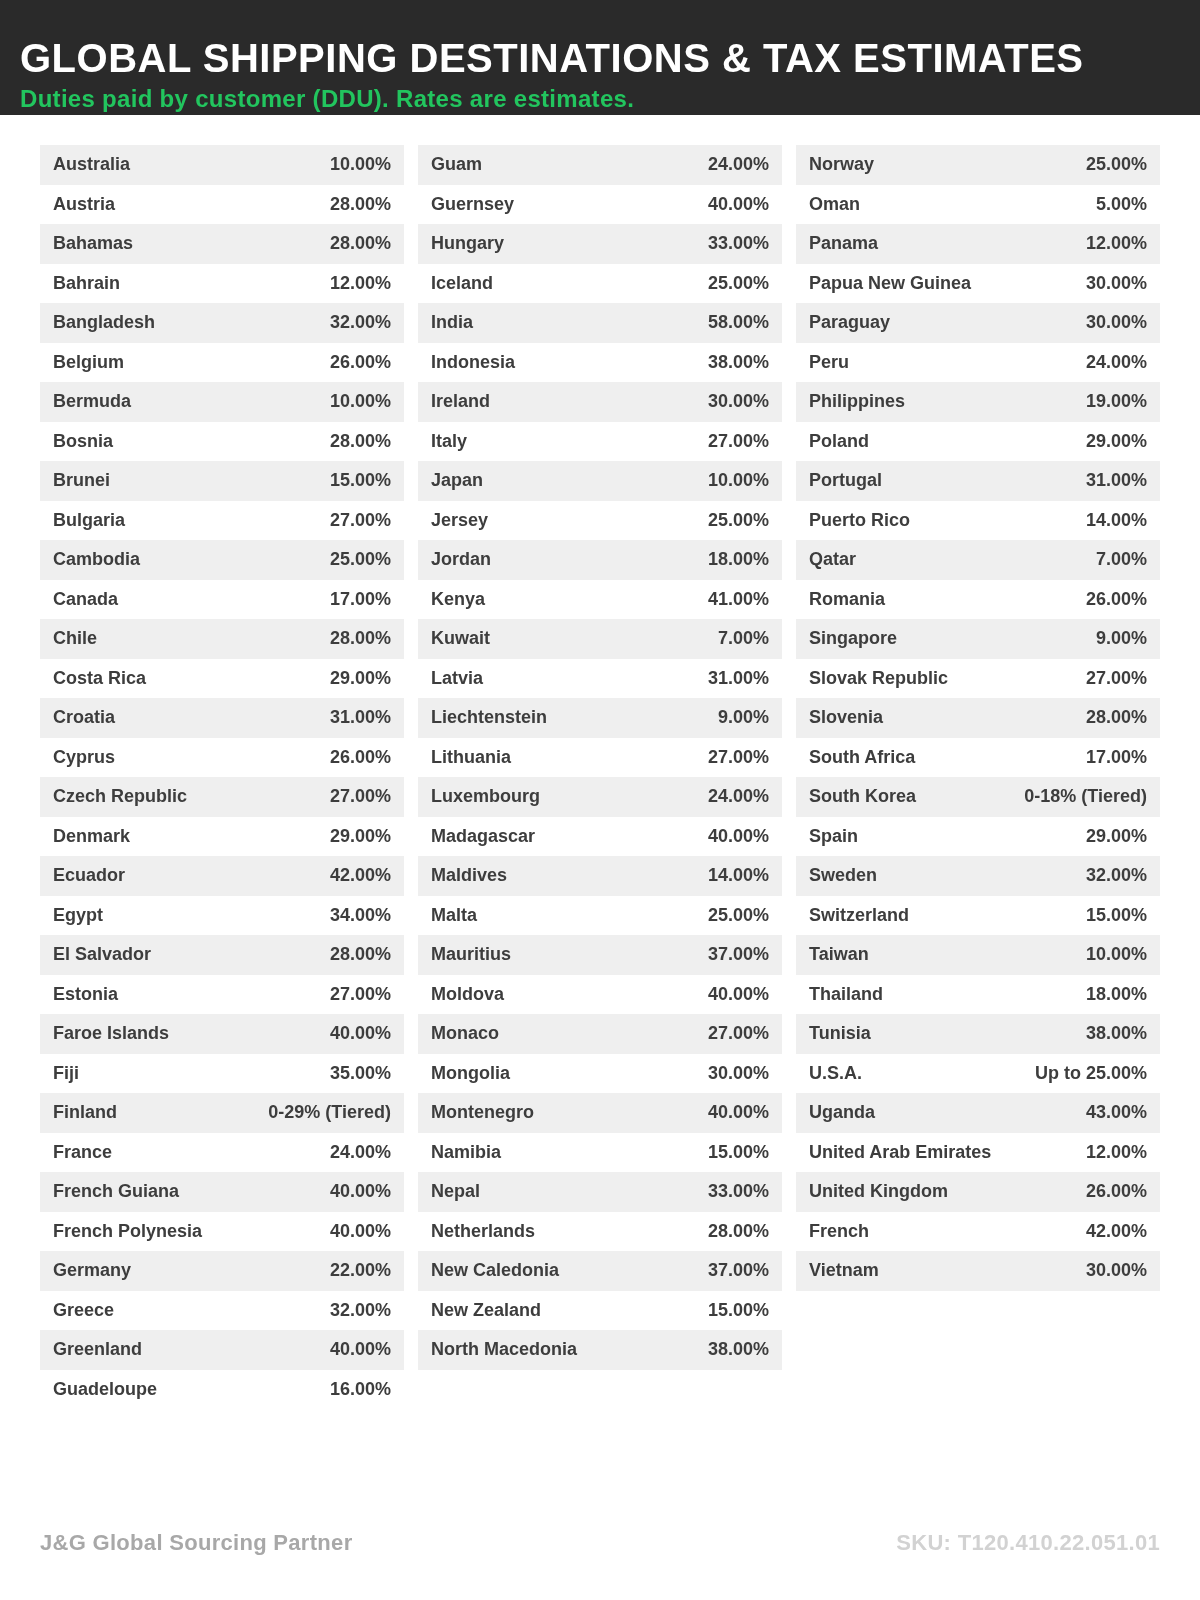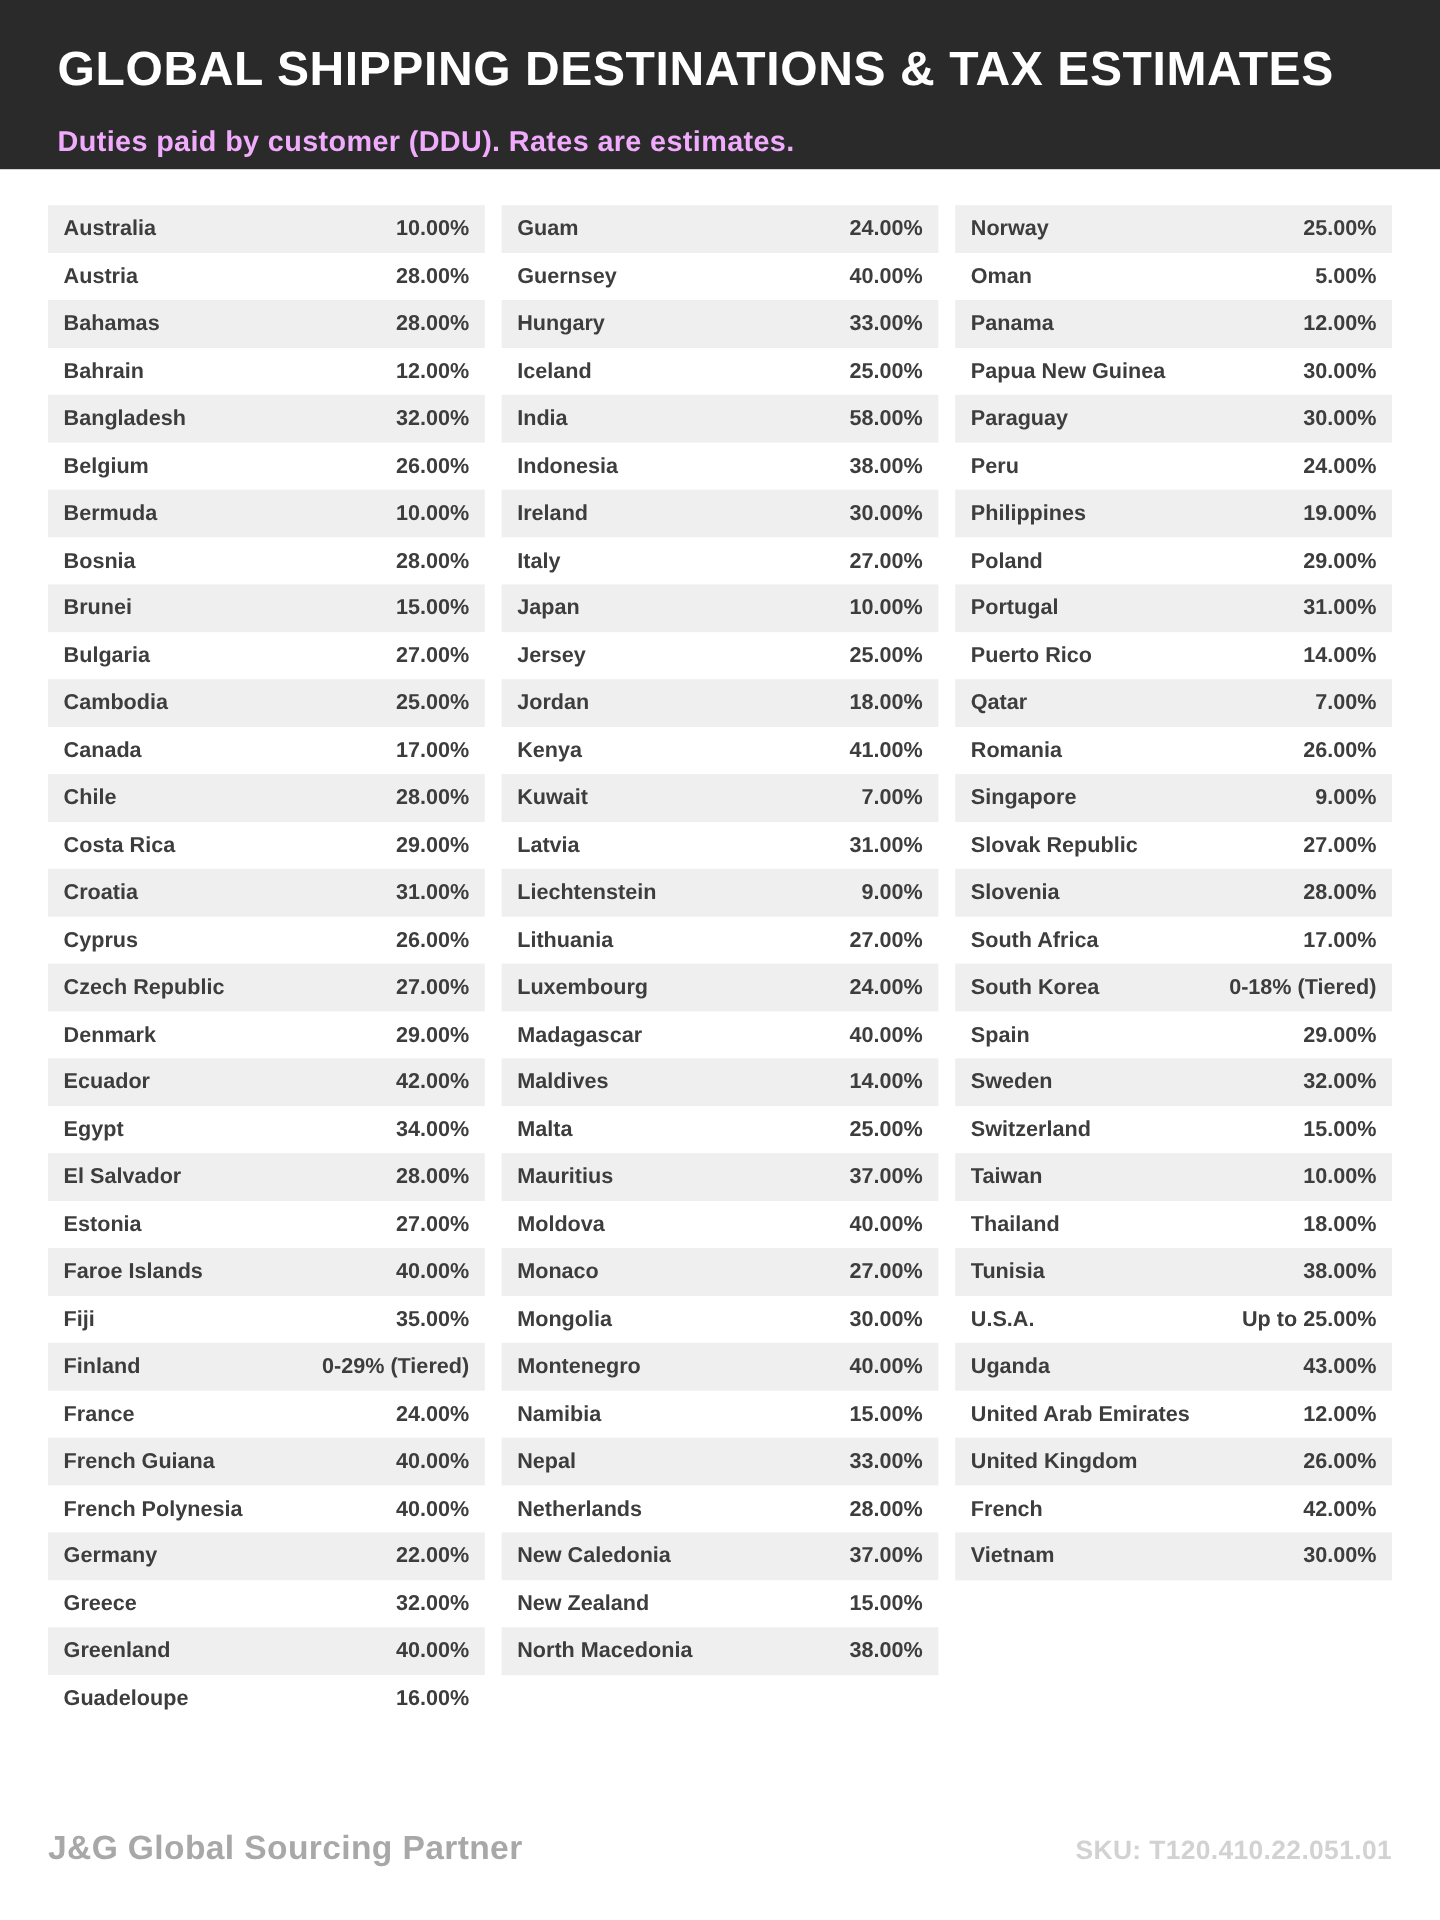--- a/index.html
+++ b/index.html
@@ -11,34 +11,34 @@
     position: relative;
     margin: 0 auto;
     overflow: hidden;
   }
   .page { position: relative; width: 1200px; height: 1600px; }
 
   
   .banner {
     background: #2a2a2a;
     color: #ffffff;
-    padding: 36px 52px 34px 48px;
-    height: 141px;
+    padding: 36px 52px 34px 20px;
+    height: 115px;
   }
   .banner h1 {
     font-size: 40px;
     font-weight: 800;
     letter-spacing: 0.5px;
     white-space: nowrap;
   }
   .banner p {
-    margin-top: 24px;
+    margin-top: 4px;
     font-size: 24px;
     font-weight: 600;
-    color: #f0abfc;
+    color: #22c55e;
     letter-spacing: 0.3px;
   }
 
   
   .grid {
     display: grid;
     grid-template-columns: 1fr 1fr 1fr;
     gap: 0 14px;
     margin: 30px 40px 0 40px;
     align-items: start;
@@ -63,21 +63,21 @@
   .footer {
     position: absolute;
     left: 40px;
     right: 40px;
     bottom: 44px;
     display: flex;
     justify-content: space-between;
     align-items: baseline;
   }
   .brand {
-    font-size: 28px;
+    font-size: 22px;
     font-weight: 800;
     color: #a8a8a8;
     letter-spacing: 0.3px;
   }
   .sku {
     font-size: 22px;
     font-weight: 700;
     color: #d2d2d2;
     letter-spacing: 0.3px;
   }

